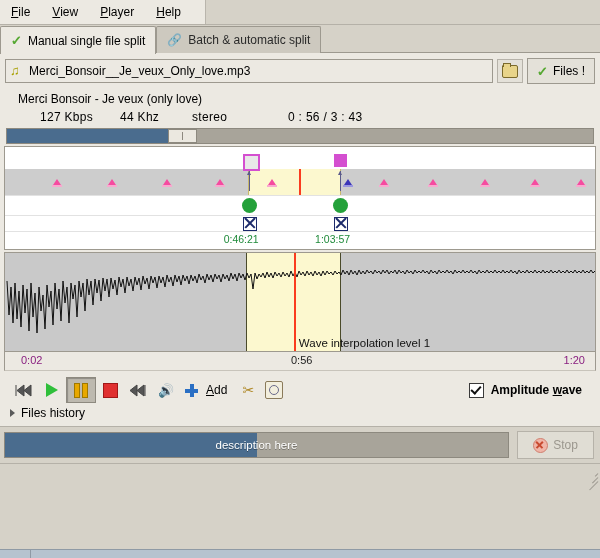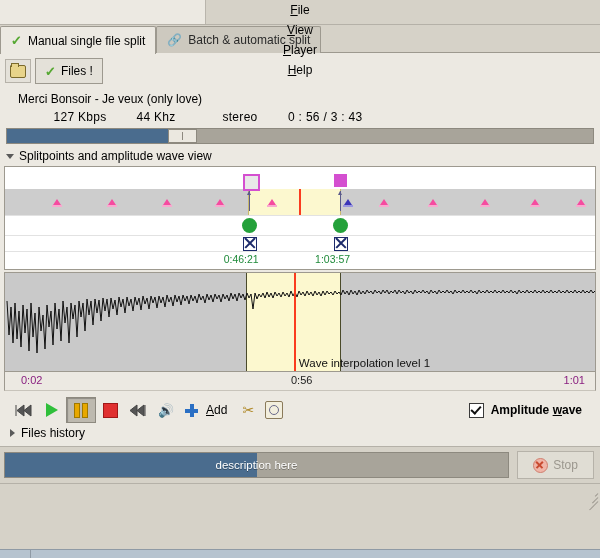--- a/index.html
+++ b/index.html
@@ -29,21 +29,21 @@
   .tb-right{position:absolute;right:0;top:0;height:20px;display:flex;align-items:center;}
   .tb-closesep{width:1px;height:18px;background:#8a8880;}
   .tb-close{
     width:22px;height:20px;display:flex;align-items:center;justify-content:center;
     font-size:15px;font-weight:bold;color:#111;background:#bfbcb3;
   }
 
   
   .menubar{
     height:24px;background:#ece9e2;display:flex;align-items:center;
-    border-bottom:1px solid #b5b1a8;position:relative;flex-direction:column;
+    border-bottom:1px solid #b5b1a8;position:relative;
   }
   .menubar:after{content:"";position:absolute;right:0;top:0;bottom:0;width:394px;background:#d6d2c8;border-left:1px solid #b9b5ac;}
   .menu-item{padding:3px 11px;font-size:12px;position:relative;z-index:2;}
   .menu-item u{text-decoration:underline;}
 
   
   .tabs{height:28px;background:#d6d2c8;display:flex;align-items:flex-end;position:relative;}
   .tabs:before{content:"";position:absolute;left:0;right:0;bottom:0;height:1px;background:#9d998f;}
   .tab{
     height:26px;display:flex;align-items:center;gap:6px;padding:0 10px;
@@ -69,21 +69,21 @@
   }
   .folder-ic{width:14px;height:11px;background:#e8d48a;border:1px solid #7b6a2c;border-radius:1px 2px 2px 2px;position:relative;}
   .folder-ic:before{content:"";position:absolute;left:0;top:-3px;width:6px;height:3px;background:#e8d48a;border:1px solid #7b6a2c;border-bottom:none;}
   .split-btn{
     height:24px;display:flex;align-items:center;gap:5px;padding:0 9px;
     border:1px solid #9d998f;background:#e4e1d9;font-size:12px;
   }
 
   
   .songline{padding:4px 0 2px 18px;font-size:12px;}
-  .statline{padding:2px 0 4px 40px;font-size:12px;letter-spacing:.3px;display:flex;gap:0;text-align:center;}
+  .statline{padding:2px 0 4px 40px;font-size:12px;letter-spacing:.3px;display:flex;gap:0;}
   .statline span{display:inline-block;}
   .s-kbps{width:80px;}
   .s-khz{width:72px;}
   .s-stereo{width:96px;}
   .seekwrap{padding:0 6px 2px 6px;}
   .seekbar{height:14px;border:1px solid #8d897f;background:#a8a49a;position:relative;}
   .seek-fill{position:absolute;left:0;top:0;bottom:0;width:27.5%;background:#4a6c8e;}
   .seek-knob{position:absolute;left:27.5%;top:0;bottom:0;width:27px;background:#ebe8e0;border:1px solid #8d897f;}
   .seek-knob:after{content:"";position:absolute;left:13px;top:2px;bottom:2px;width:1px;background:#8d897f;}
 
@@ -198,20 +198,24 @@
     </div>
     <div class="tab inactive">
       <span style="color:#8a8a8a;font-size:12px;">🔗</span>
       <span>Batch &amp; automatic split</span>
     </div>
   </div>
 
   <div class="panel">
 
     <div class="filerow">
+      <div class="fileentry">
+        <span class="note-icon"></span>
+        <span>Merci_Bonsoir__Je_veux_Only_love.mp3</span>
+      </div>
       <div class="folder-btn">
         <span class="folder-ic"></span>
       </div>
       <div class="split-btn">
         <span class="tick">✓</span>
         <span>Files !</span>
       </div>
     </div>
 
     <div class="songline">Merci Bonsoir - Je veux (only love)</div>
@@ -222,24 +226,20 @@
       <span>0 : 56  /  3 : 43</span>
     </div>
 
     <div class="seekwrap">
       <div class="seekbar">
         <div class="seek-fill"></div>
         <div class="seek-knob"></div>
       </div>
     </div>
 
-    <div class="expander">
-      <span class="tri-down"></span>
-      <span>Splitpoints and amplitude wave view</span>
-    </div>
 
     <div class="spwrap">
 
       <div class="sp-band row-white" style="top:0;height:22px;"></div>
       <div class="sp-band row-gray" style="top:22px;height:26px;"></div>
       <div class="sp-band row-white" style="top:48px;height:54px;"></div>
       <div class="sp-band" style="top:48px;height:1px;background:#e2e2e2;"></div>
       <div class="sp-band" style="top:68px;height:1px;background:#e2e2e2;"></div>
       <div class="sp-band" style="top:84px;height:1px;background:#e2e2e2;"></div>
 
@@ -312,21 +312,21 @@
           L562,17 L564,20 L566,18 L568,20 L570,17 L572,20 L574,18 L576,20 L578,17 L580,20
           L582,18 L584,20 L586,17 L588,20 L590,18 L592,20 L594,17 L596,20"></path>
       </svg>
       <div class="wave-cursor" style="left:49.0%;"></div>
       <div class="wave-label" style="left:49.8%;">Wave interpolation level 1</div>
     </div>
 
     <div class="timeaxis">
       <span class="t-lab t-purple" style="left:16px;">0:02</span>
       <span class="t-lab t-dark" style="left:286px;">0:56</span>
-      <span class="t-lab t-purple" style="right:10px;">1:01</span>
+      <span class="t-lab t-purple" style="right:10px;">1:20</span>
     </div>
 
     <div class="ctrlbar">
       <div class="cbtn">
         <svg width="18" height="13" viewBox="0 0 18 13">
           <path d="M1,1 L1,12 M2,6.5 L9,1 L9,12 Z M9,6.5 L16,1 L16,12 Z" fill="#555" stroke="#444" stroke-width="1"></path>
         </svg>
       </div>
       <div class="cbtn">
         <span class="ic-play"></span>

